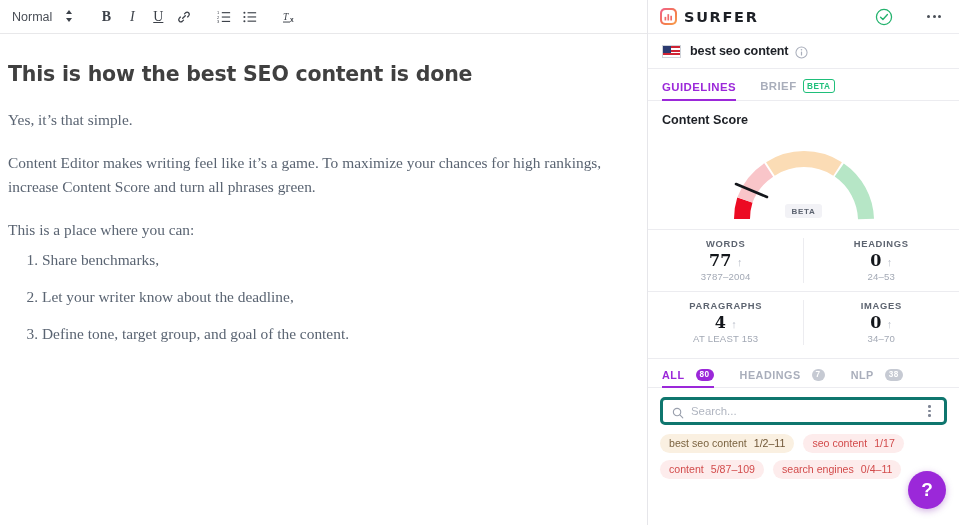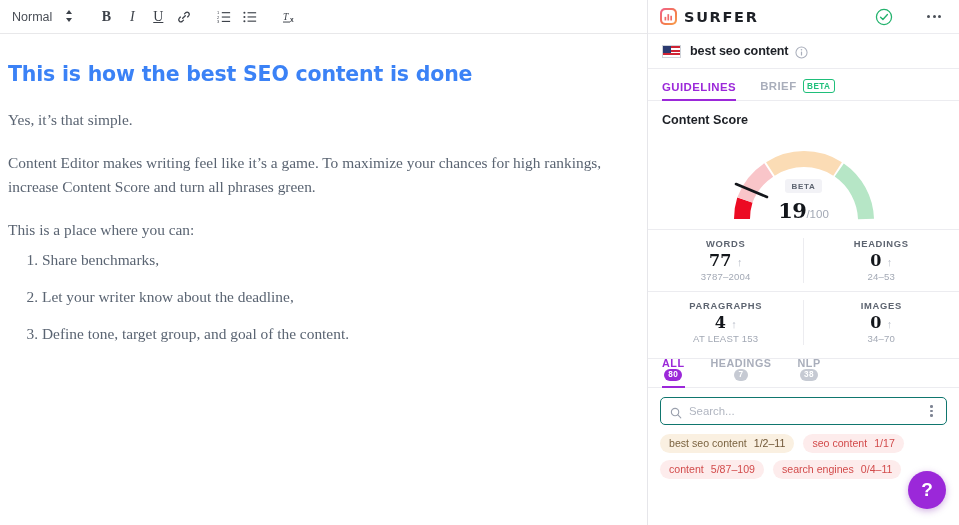--- a/index.html
+++ b/index.html
@@ -26,21 +26,21 @@
   .tb-sep { width: 14px; }
   .tb-btn {
     width: 24px; height: 24px; display:flex; align-items:center; justify-content:center;
     color:#3c4149; font-size: 13px; margin-right: 2px;
   }
   .tb-btn svg { display:block; }
 
   .doc { padding: 16px 20px 0 8px; }
   .doc h1 {
     font-family: "DejaVu Sans", sans-serif;
-    font-size: 20.5px; font-weight: 700; color: #3b82f6;
+    font-size: 20.5px; font-weight: 700; color: #404040;
     letter-spacing: -0.2px; margin: 12px 0 22px 0;
   }
   .doc p {
     font-family: "Liberation Serif", serif;
     font-size: 15.4px; line-height: 1.52; color: #5a6472;
     margin: 0 0 20px 0; max-width: 614px;
   }
   .doc p.tight { margin-bottom: 6px; }
   .doc ol { margin: 0 0 32px 0; padding-left: 34px; }
   .doc ol li {
@@ -155,36 +155,36 @@
   .m-range { font-size: 9.6px; color:#a3a9b5; letter-spacing:0.2px; }
 
   
   .f-tabs {
     display:flex; align-items:flex-end; height: 30px; gap: 26px;
     padding: 0 14px; border-top:1px solid #ececf0; border-bottom:1px solid #ececf0;
     margin-top: 5px;
   }
   .f-tab {
     font-size: 10.8px; font-weight:700; letter-spacing:0.5px; color:#a9aebb;
-    padding-bottom: 6px; position:relative; display:flex; align-items:center; gap:0;flex-direction:column;
+    padding-bottom: 6px; position:relative; display:flex; align-items:center; gap:11px;
   }
   .f-tab.active { color:#9b28d9; }
   .f-tab.active::after{
     content:""; position:absolute; left:0; right:0; bottom:-1px; height:2.5px; background:#9b28d9;
   }
   .badge {
     font-size:8.2px; font-weight:700; color:#fff; background:#c6cad3;
     border-radius:6px; padding: 1.5px 4px; line-height:1.1;
   }
   .f-tab.active .badge { background:#9b28d9; }
 
   
   .search-box {
     margin: 9px 12px 0 12px; height: 28px;
-    border:1px solid #0f766e; border-radius:5px;
+    border:3px solid #0f766e; border-radius:5px;
     display:flex; align-items:center; padding: 4px 9px;
   }
   .search-ico { width:12px; height:12px; flex:none; }
   .search-input {
     border:none; outline:none; flex:1; margin-left:7px;
     font-family:"Liberation Sans", sans-serif; font-size:11.4px; color:#3c4149;
     background:transparent;
   }
   .search-input::placeholder { color:#b0b5c0; }
   .v-dots { display:flex; flex-direction:column; gap:2px; padding:4px; }
@@ -375,23 +375,20 @@
 
               <path d="M 50.4 36.0 A 62 62 0 0 1 117.6 36.0" stroke="#fbdcb5"></path>
 
               <path d="M 119.27 37.03 A 62 62 0 0 1 146 86" stroke="#b6e6c6"></path>
             </g>
 
             <line x1="16" y1="51" x2="47" y2="64" stroke="#14171c" stroke-width="2.6" stroke-linecap="round"></line>
           </svg>
           <div class="gauge-center">
             <div><span class="beta-tag">BETA</span></div>
-            <div>
-              <span class="score-num">19</span><span class="score-den">/100</span>
-            </div>
           </div>
         </div>
       </div>
 
       <div class="metrics">
         <div class="metric">
           <div class="m-label">WORDS</div>
           <div class="m-value"><span>77</span> <span class="m-arrow">↑</span></div>
           <div class="m-range">3787–2004</div>
         </div>

